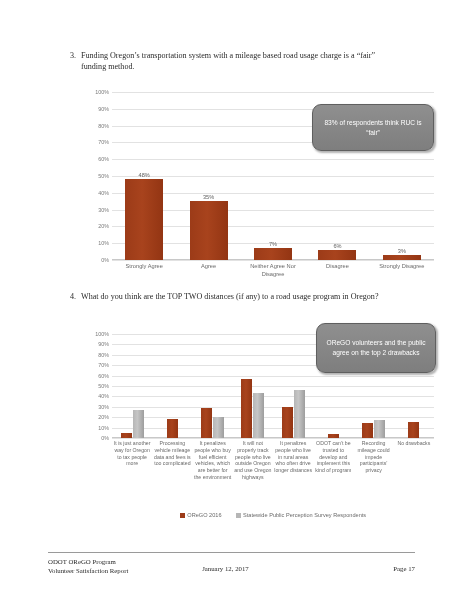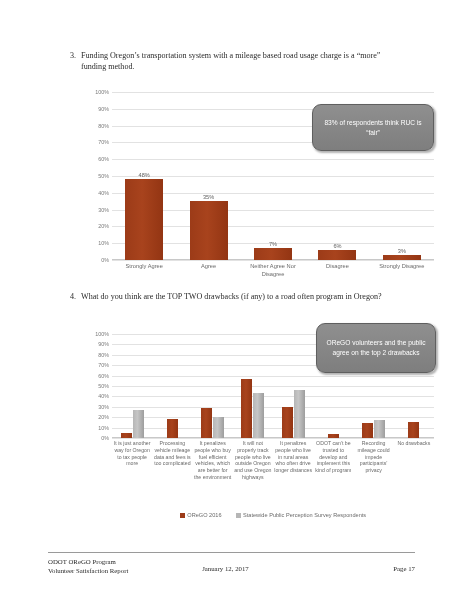--- a/index.html
+++ b/index.html
@@ -176,21 +176,21 @@
   .footer-mid{flex:0 0 30%;text-align:left;padding-top:7px;}
   .footer-right{flex:1;text-align:right;padding-top:7px;}
 </style>
 </head>
 <body>
 
 <div class="page">
 
   <div class="question" id="q3">
     <div class="q-num">3.</div>
-    <div class="q-text">Funding Oregon’s transportation system with a mileage based road usage charge is a “more” funding method.</div>
+    <div class="q-text">Funding Oregon’s transportation system with a mileage based road usage charge is a “fair” funding method.</div>
   </div>
 
   <div class="chart" id="chart1">
     <div class="plot" id="plot1">
         <div class="gridline" style="top: 100%;"></div>
         <div class="ytick" style="top: 100%;">0%</div>
         <div class="gridline" style="top: 90%;"></div>
         <div class="ytick" style="top: 90%;">10%</div>
         <div class="gridline" style="top: 80%;"></div>
         <div class="ytick" style="top: 80%;">20%</div>
@@ -247,21 +247,21 @@
         <div class="cat">Strongly Disagree</div>
       </div>
   </div>
 
   <div class="callout" id="callout1">
     <span>83% of respondents think RUC is “fair”</span>
   </div>
 
   <div class="question" id="q4">
     <div class="q-num">4.</div>
-    <div class="q-text">What do you think are the TOP TWO drawbacks (if any) to a road often program in Oregon?</div>
+    <div class="q-text">What do you think are the TOP TWO distances (if any) to a road usage program in Oregon?</div>
   </div>
 
   <div class="chart" id="chart2">
     <div class="plot" id="plot2">
         <div class="gridline" style="top: 100%;"></div>
         <div class="ytick" style="top: 100%;">0%</div>
         <div class="gridline" style="top: 90%;"></div>
         <div class="ytick" style="top: 90%;">10%</div>
         <div class="gridline" style="top: 80%;"></div>
         <div class="ytick" style="top: 80%;">20%</div>

